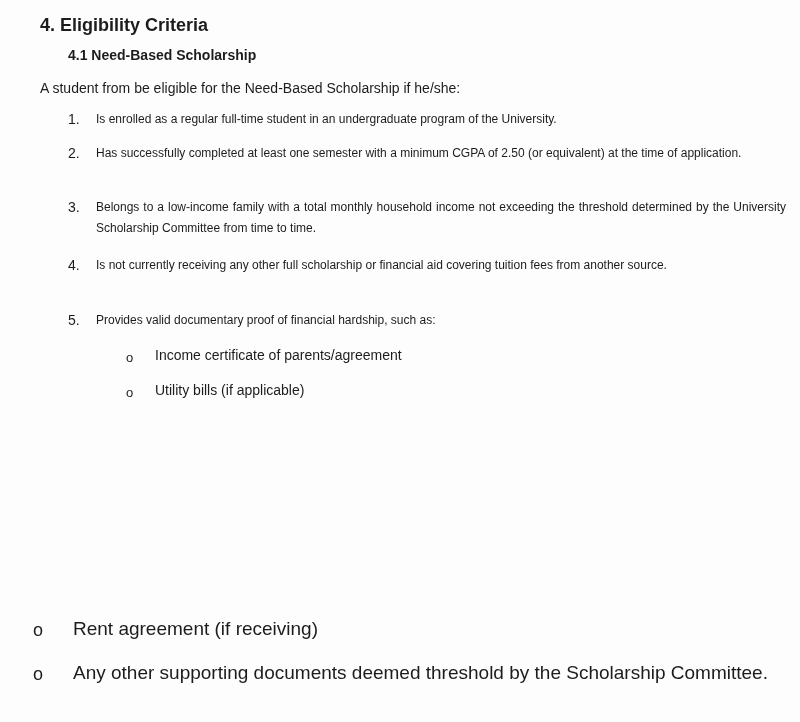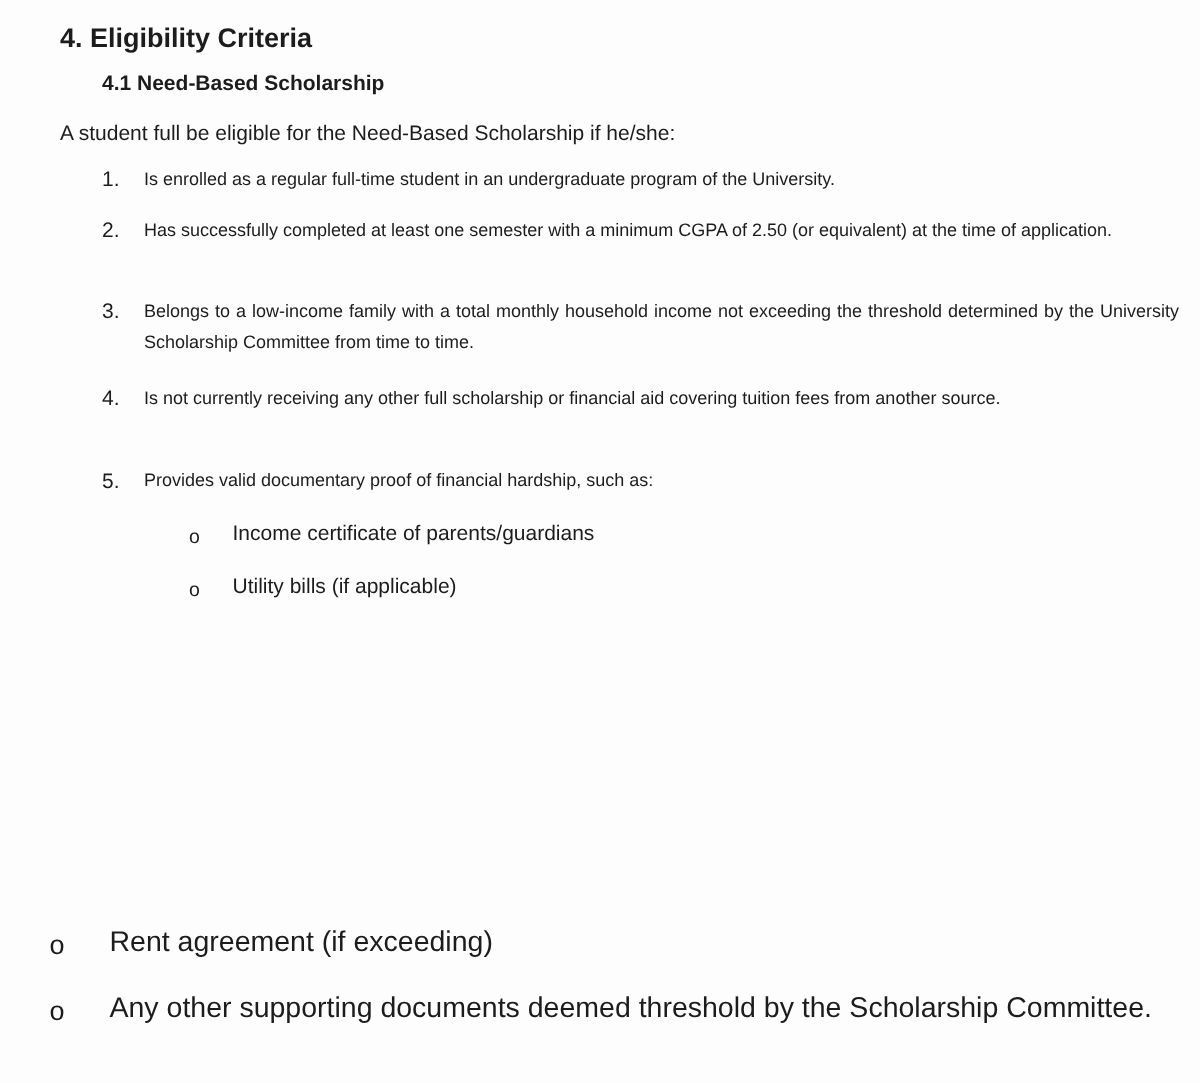--- a/index.html
+++ b/index.html
@@ -19,45 +19,45 @@
     .btxt { position: absolute; font-size: 14px; left: 155px; white-space: nowrap; }
     .bul2 { position: absolute; font-size: 18px; left: 33px; }
     .btxt2 { position: absolute; font-size: 19px; left: 73px; width: 700px; line-height: 29px; }
   </style>
 </head>
 <body>
 
 <div>
   <div class="abs h1">4. Eligibility Criteria</div>
   <div class="abs h2">4.1 Need-Based Scholarship</div>
-  <div class="abs intro">A student full be eligible for the Need-Based Scholarship if he/she:</div>
+  <div class="abs intro">A student from be eligible for the Need-Based Scholarship if he/she:</div>
 
   <div>
     <span class="num" style="top:111px">1.</span>
     <div class="itxt" style="top:109px">Is enrolled as a regular full-time student in an undergraduate program of the University.</div>
 
     <span class="num" style="top:145px">2.</span>
     <div class="itxt" style="top:143px">Has successfully completed at least one semester with a minimum CGPA of 2.50 (or equivalent) at the time of application.</div>
 
     <span class="num" style="top:199px">3.</span>
     <div class="itxt" style="top:197px">Belongs to a low-income family with a total monthly household income not exceeding the threshold determined by the University Scholarship Committee from time to time.</div>
 
     <span class="num" style="top:257px">4.</span>
     <div class="itxt" style="top:255px">Is not currently receiving any other full scholarship or financial aid covering tuition fees from another source.</div>
 
     <span class="num" style="top:312px">5.</span>
     <div class="itxt" style="top:310px">Provides valid documentary proof of financial hardship, such as:</div>
   </div>
 
   <div>
     <span class="bul" style="top:350px">o</span>
-    <span class="btxt" style="top:347px">Income certificate of parents/guardians</span>
+    <span class="btxt" style="top:347px">Income certificate of parents/agreement</span>
     <span class="bul" style="top:385px">o</span>
     <span class="btxt" style="top:382px">Utility bills (if applicable)</span>
   </div>
 
   <div>
     <span class="bul2" style="top:620px">o</span>
-    <div class="btxt2" style="top:614px">Rent agreement (if exceeding)</div>
+    <div class="btxt2" style="top:614px">Rent agreement (if receiving)</div>
     <span class="bul2" style="top:664px">o</span>
     <div class="btxt2" style="top:658px">Any other supporting documents deemed threshold by the Scholarship Committee.</div>
   </div>
 </div>
 
 </body></html>

